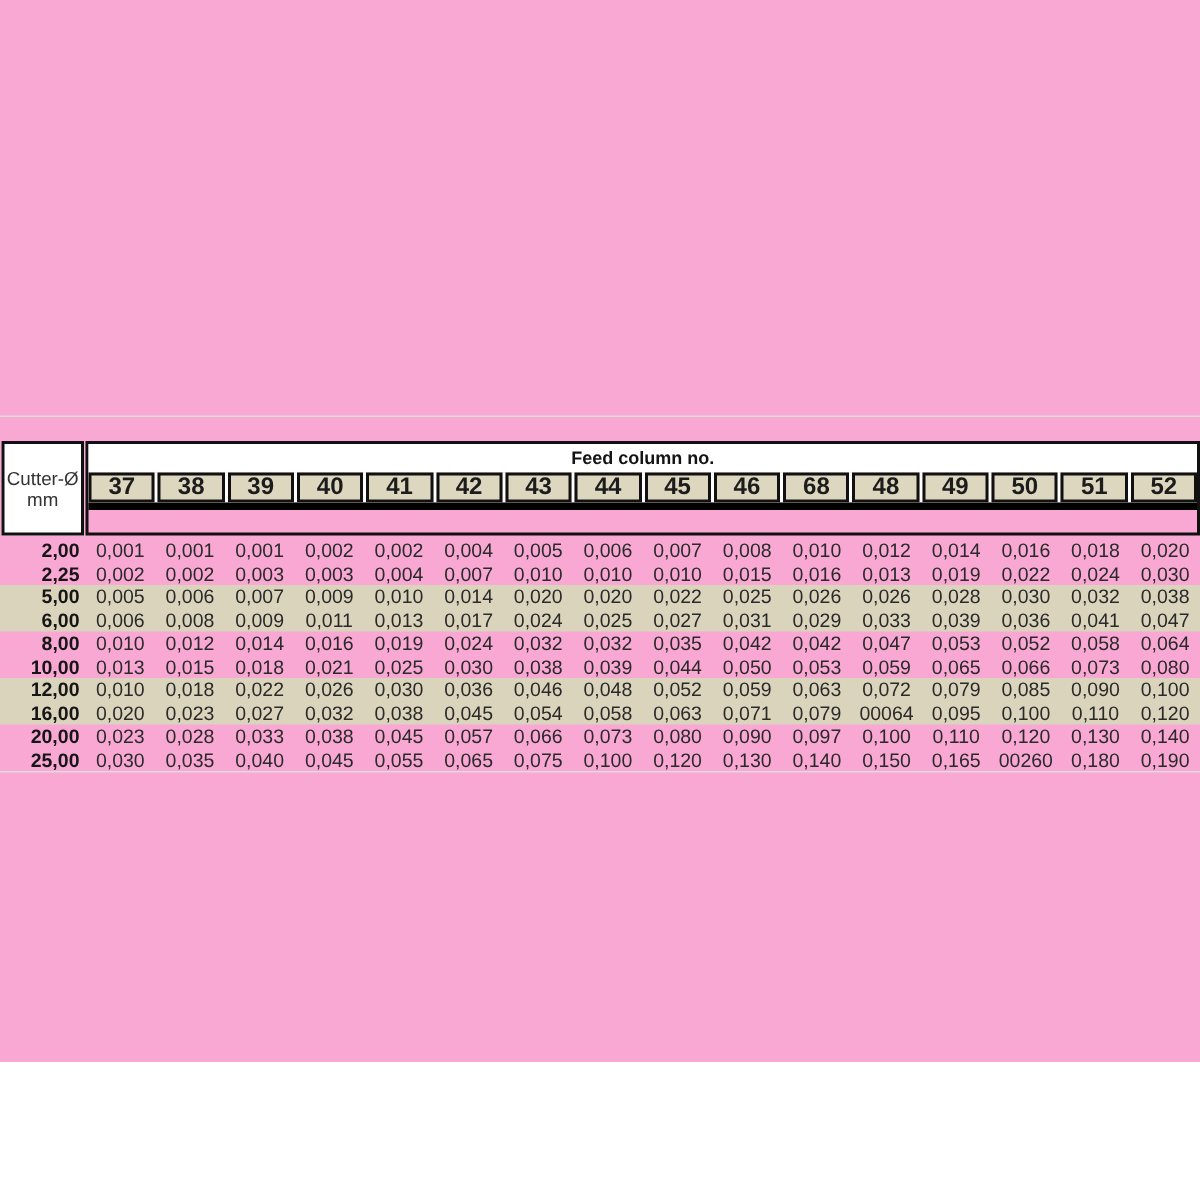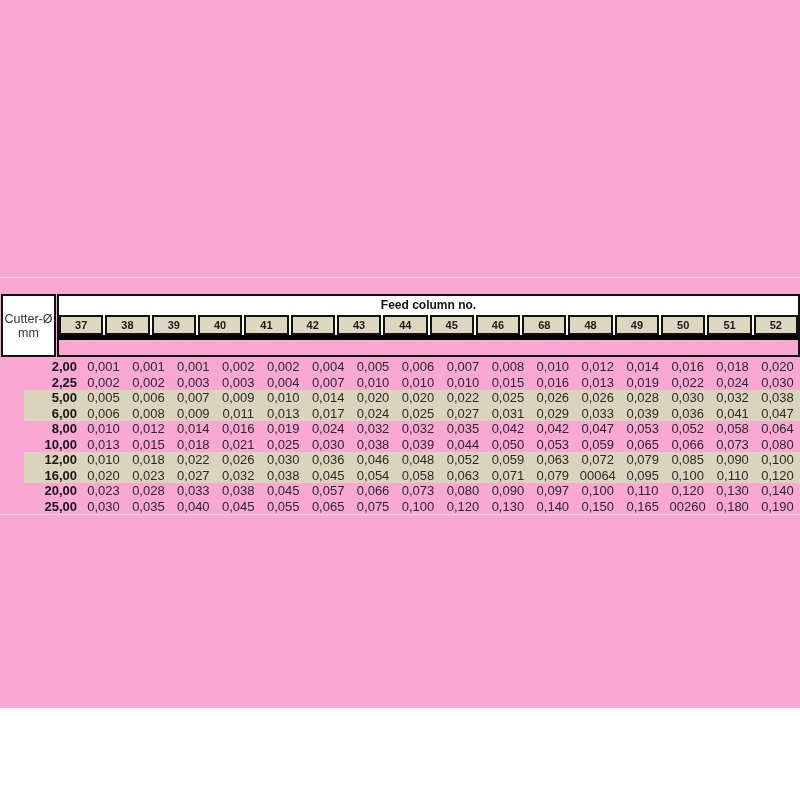--- a/index.html
+++ b/index.html
@@ -67,35 +67,35 @@
   }
   .colnum {
     flex: 1;
     box-sizing: border-box;
     border: 2px solid var(--border, #111);
     background: var(--cellbeige, #ddd7c0);
     display: flex;
     align-items: center;
     justify-content: center;
     font-weight: bold;
-    font-size: 11px;
+    font-size: 16px;
     color: #1c1c1c;
   }
   .hbar { height: 5px; background: #000; }
   .hunit {
     height: 15px;
     line-height: 15px;
     text-align: center;
     font-size: 13px;
     color: #1c1c1c;
     background: #fff;
   }
   .hunit sub { font-size: 9px; }
 
-  .tbody { margin-top: 2px; padding-left: 24px; }
+  .tbody { margin-top: 2px; }
   .trow {
     display: flex;
     height: 15.5px;
     align-items: center;
     font-size: 13px;
   }
   .trow.hl { background: var(--beige, #dbd4bc); }
   .rlabel {
     width: 57px;
     box-sizing: border-box;

